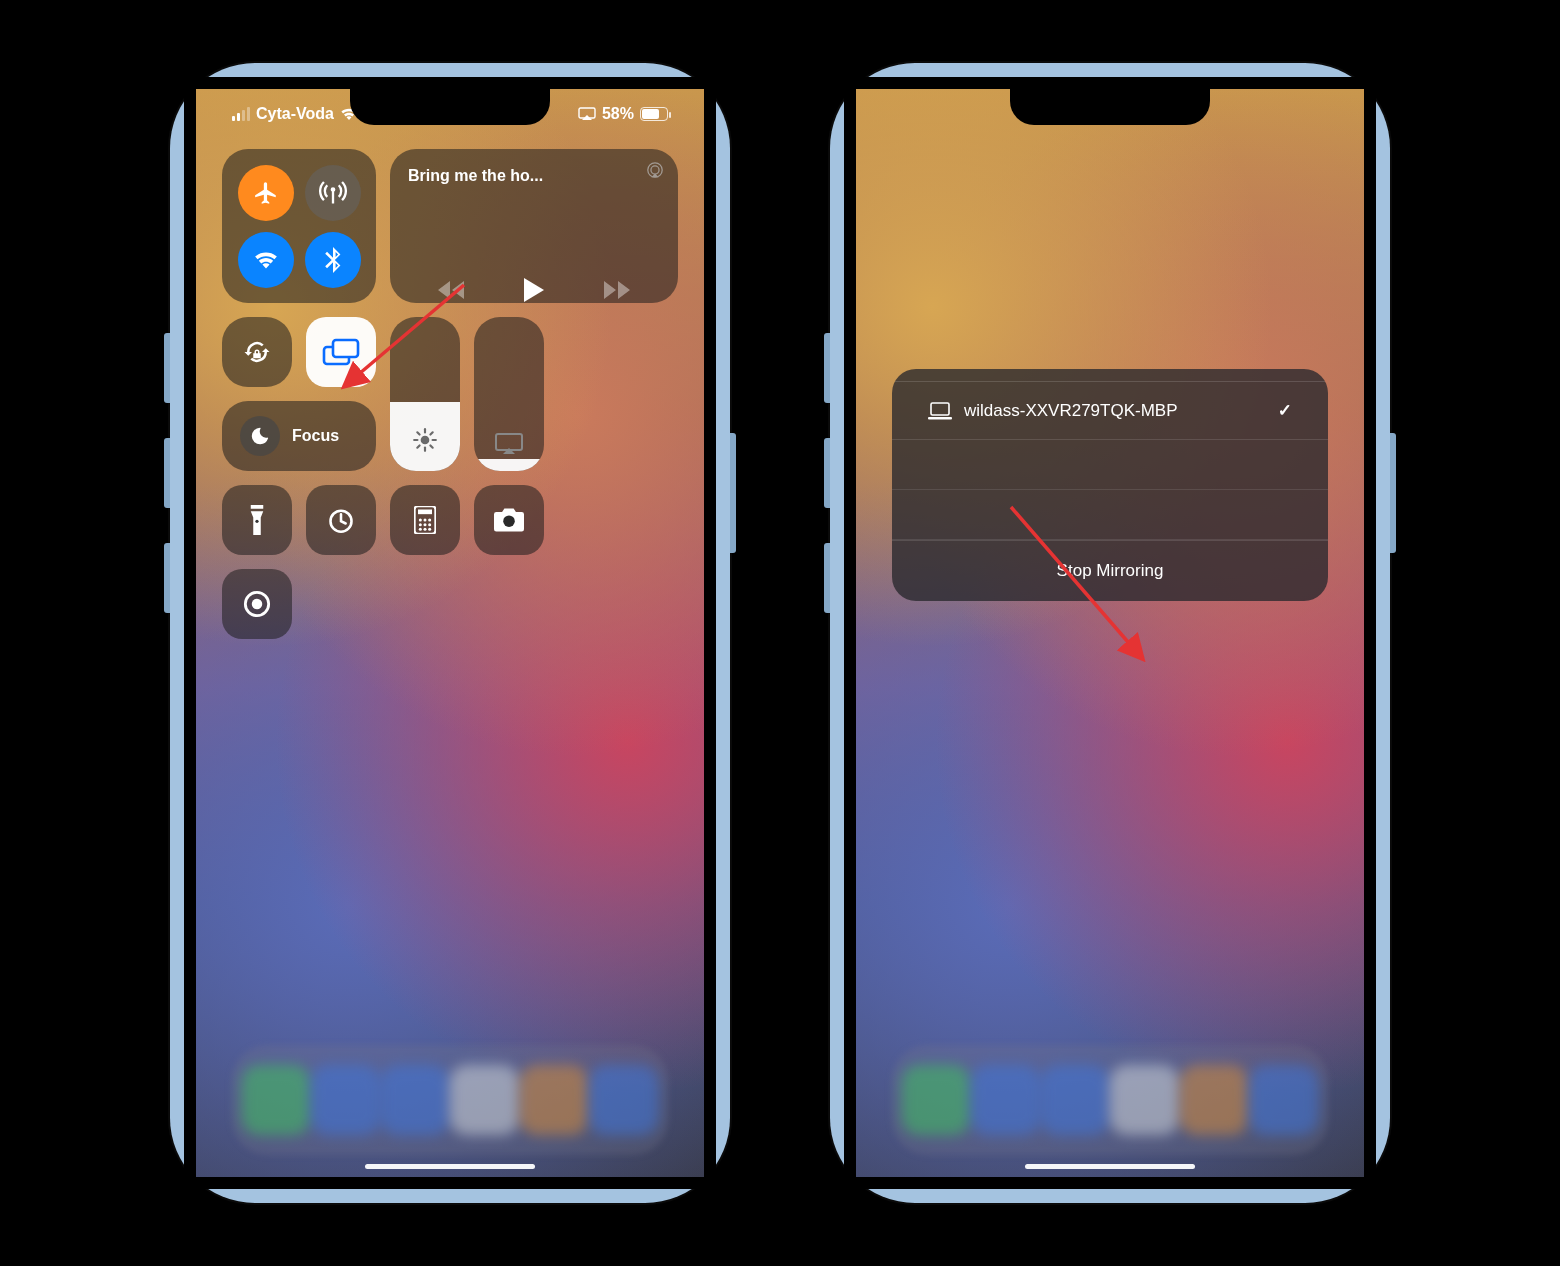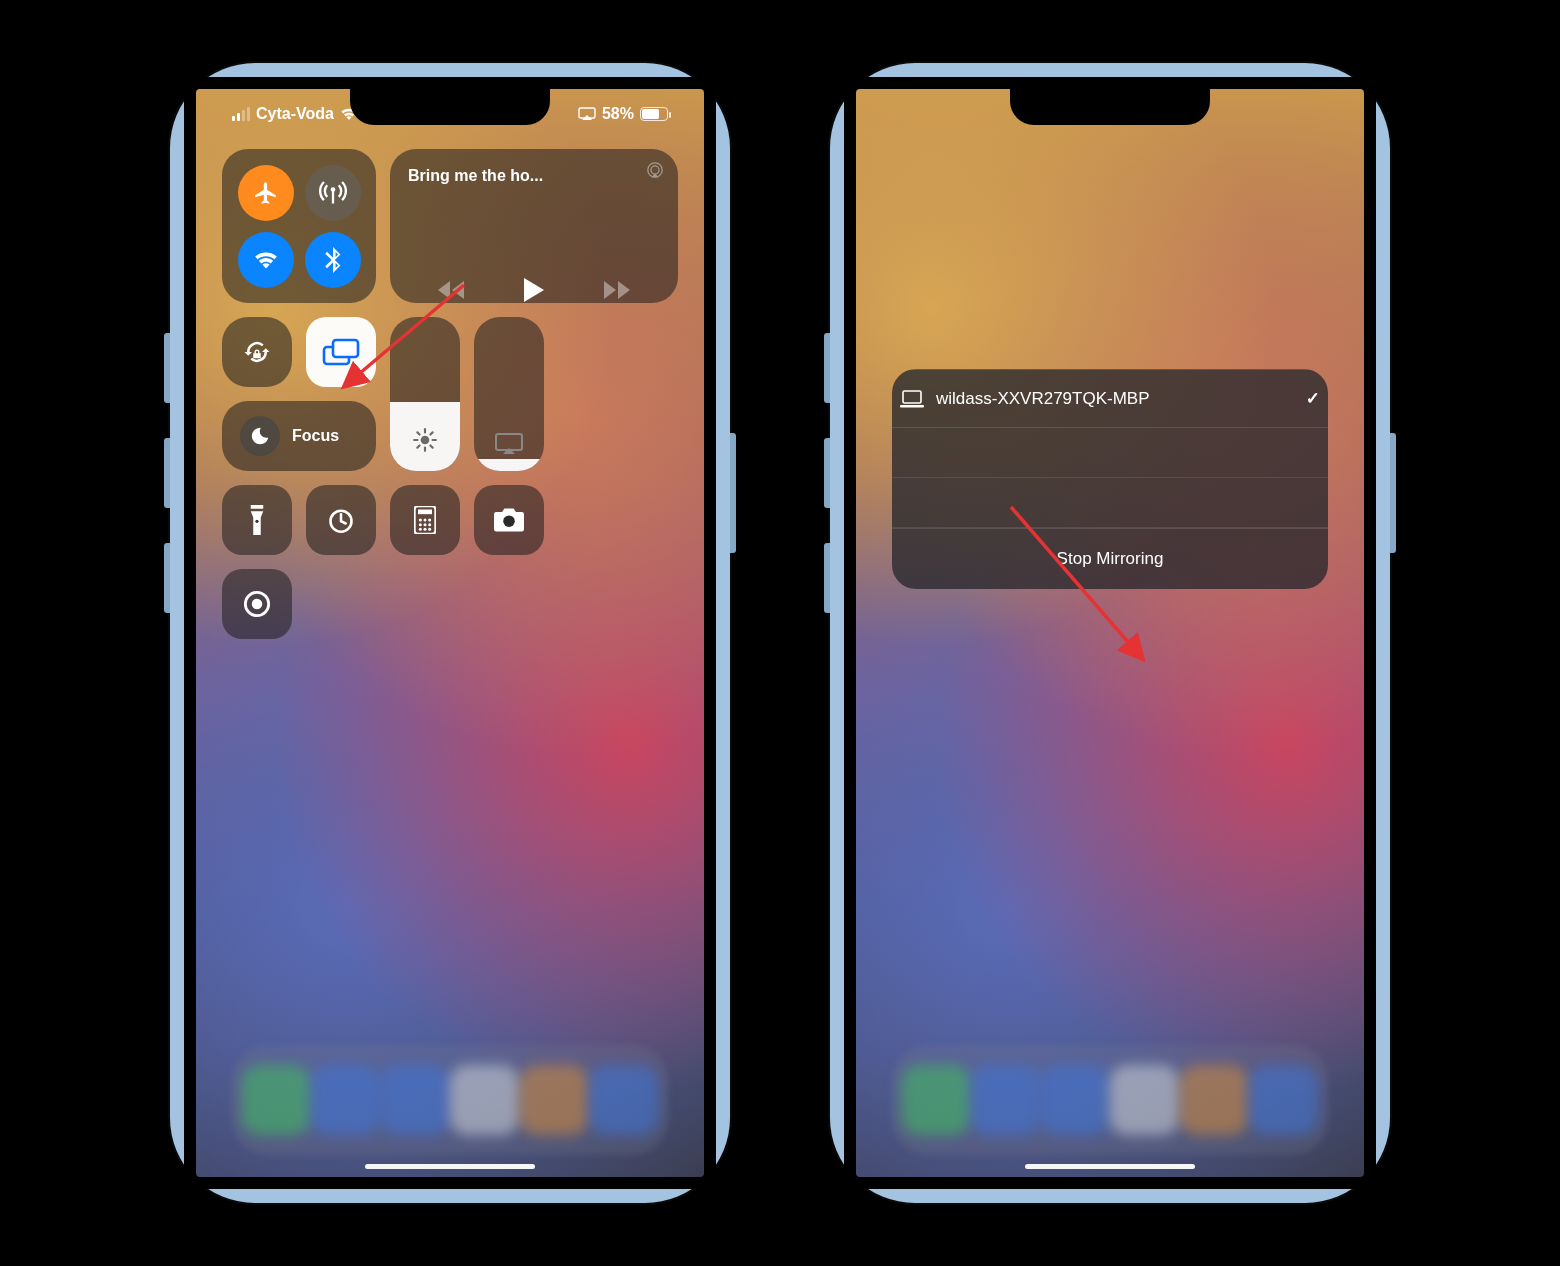--- a/index.html
+++ b/index.html
@@ -37,21 +37,21 @@
   .phone::before { 
     content: "";
     position: absolute;
     right: -6px; top: 370px;
     width: 6px; height: 120px;
     background: #85a8c7;
     border-radius: 0 3px 3px 0;
   }
   .screen {
     width: 100%; height: 100%;
-    border-radius: 16px;
+    border-radius: 10px;
     background:
       radial-gradient(circle at 15% 20%, #d7a653 0%, rgba(215,166,83,0) 35%),
       radial-gradient(circle at 75% 30%, #ca7a5c 0%, rgba(202,122,92,0) 40%),
       radial-gradient(circle at 85% 60%, #c84560 0%, rgba(200,69,96,0) 45%),
       radial-gradient(circle at 30% 75%, #5a6bb7 0%, rgba(90,107,183,0) 50%),
       linear-gradient(180deg,#c9974d 0%, #a06a58 30%, #7a5e8e 55%, #4a5483 75%, #3b3e52 100%);
     border: 12px solid #000;
     position: relative;
     overflow: hidden;
     color: #fff;
@@ -224,24 +224,25 @@
     border-radius: 24px;
     overflow:hidden;
   }
   .sheet-head {
     padding: 24px 0 16px;
     text-align:center;
   }
   .sheet-head .label { margin-top:8px; font-size:16px; font-weight:600; }
   .device-row {
     display:flex; align-items:center;
-    padding: 18px 8px;
+    padding: 18px 36px;
     border-top: 1px solid rgba(255,255,255,.14);
     border-bottom: 1px solid rgba(255,255,255,.12);
     font-size:17px;
+    margin-top:12px;
   }
   .device-row .check { margin-left:auto; font-weight:700; }
   .spacer-row { height:50px; border-bottom:1px solid rgba(255,255,255,.10); }
   .stop-row {
     text-align:center; padding:20px 0; font-size:17px; font-weight:500;
     border-top:1px solid rgba(255,255,255,.12);
   }
 
   
   svg { display:block; }

